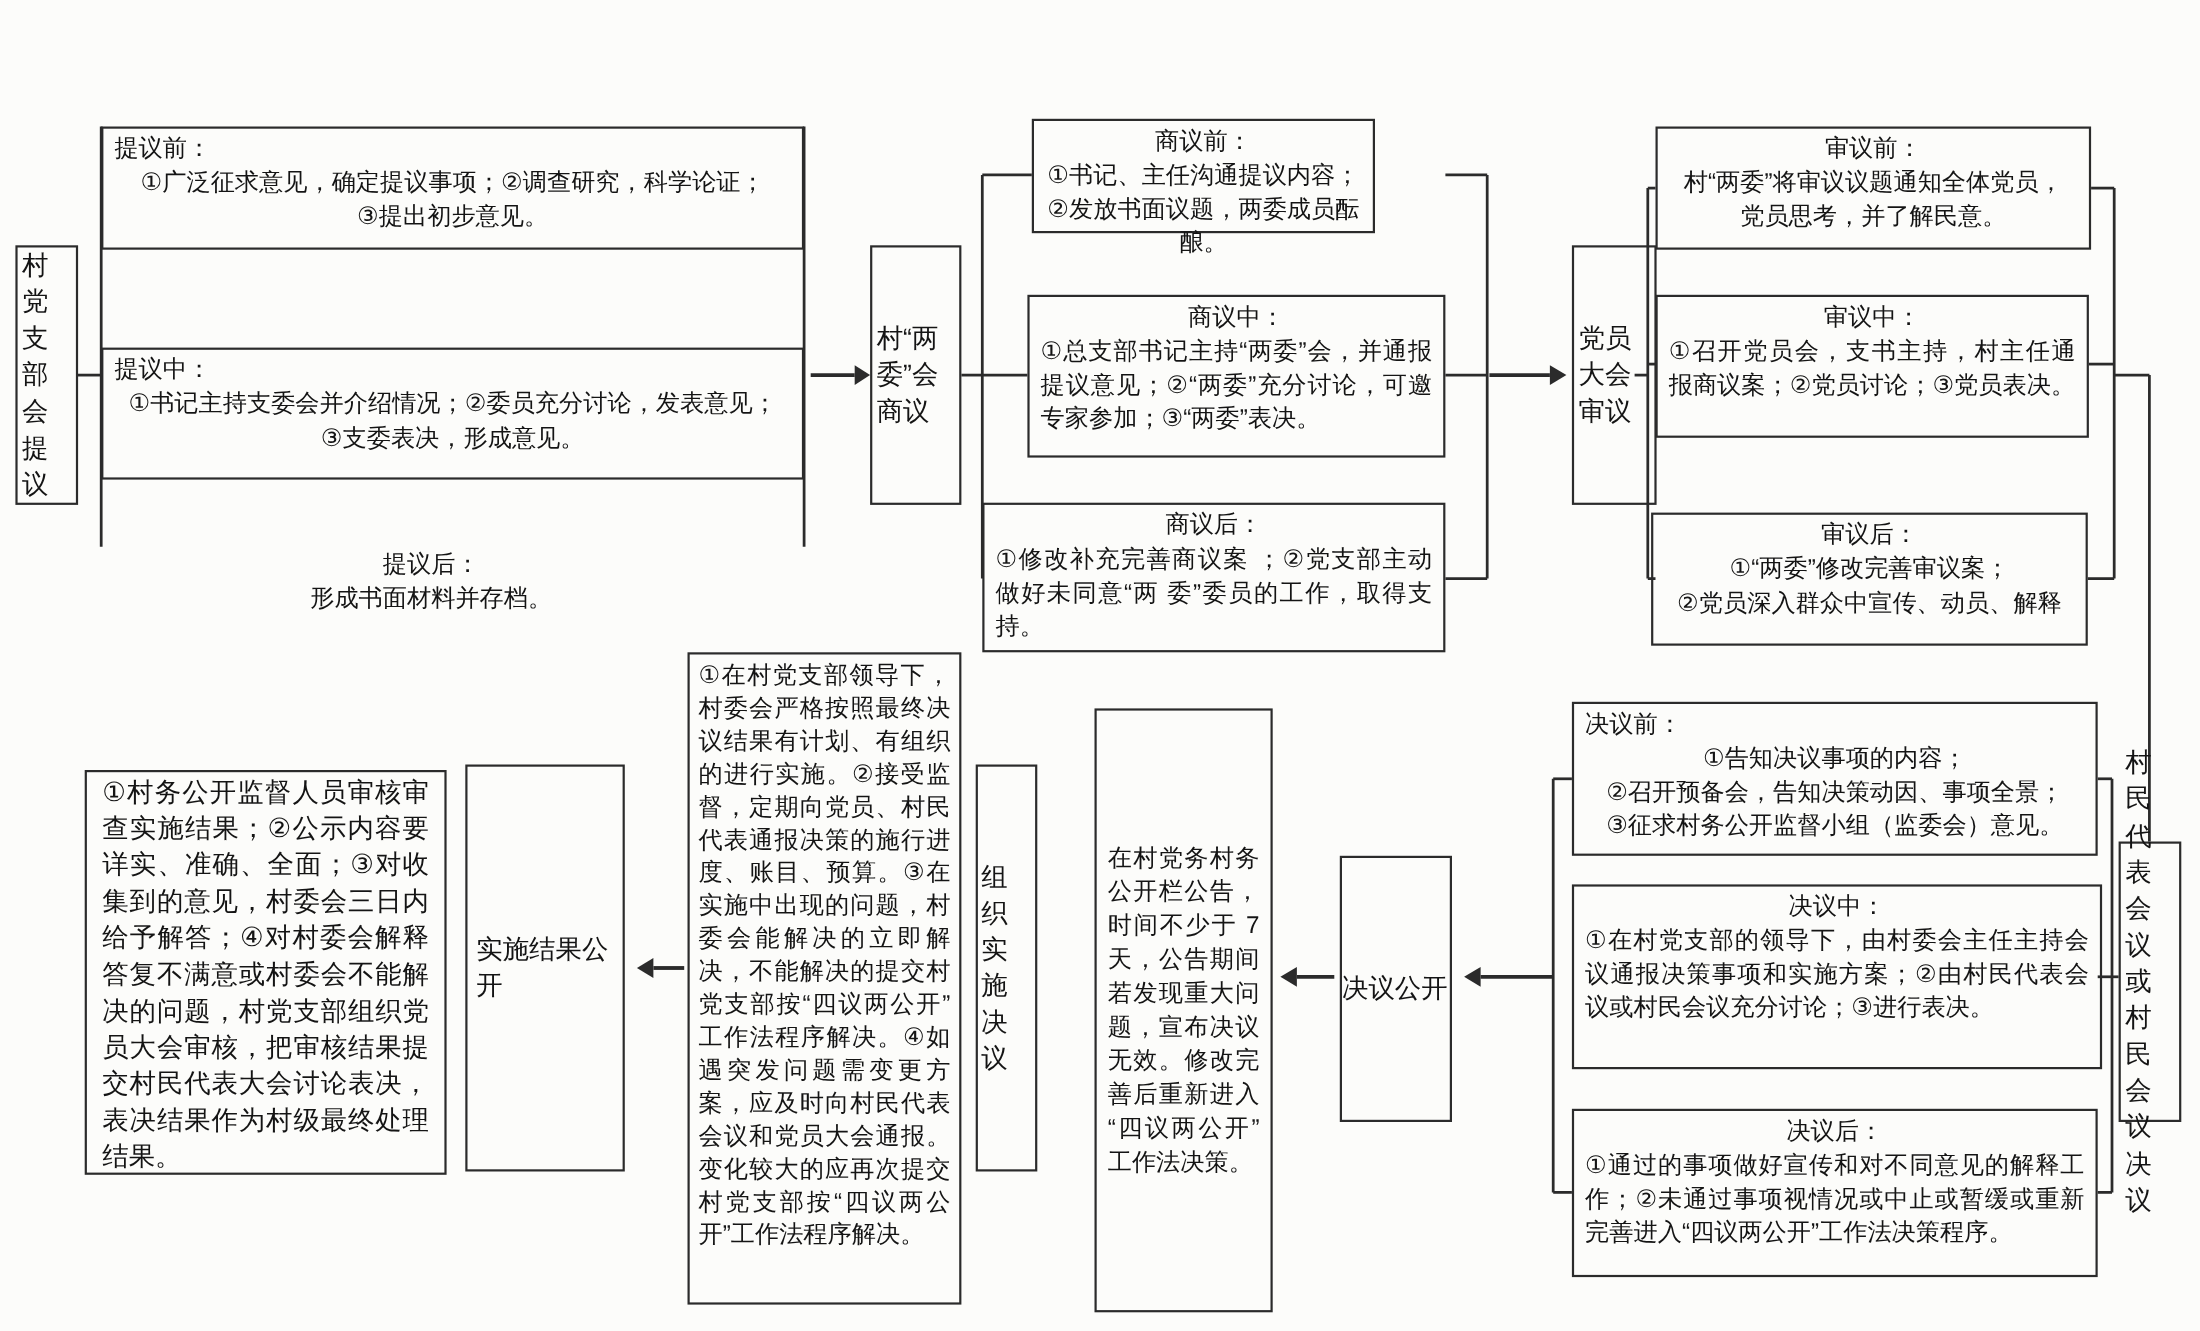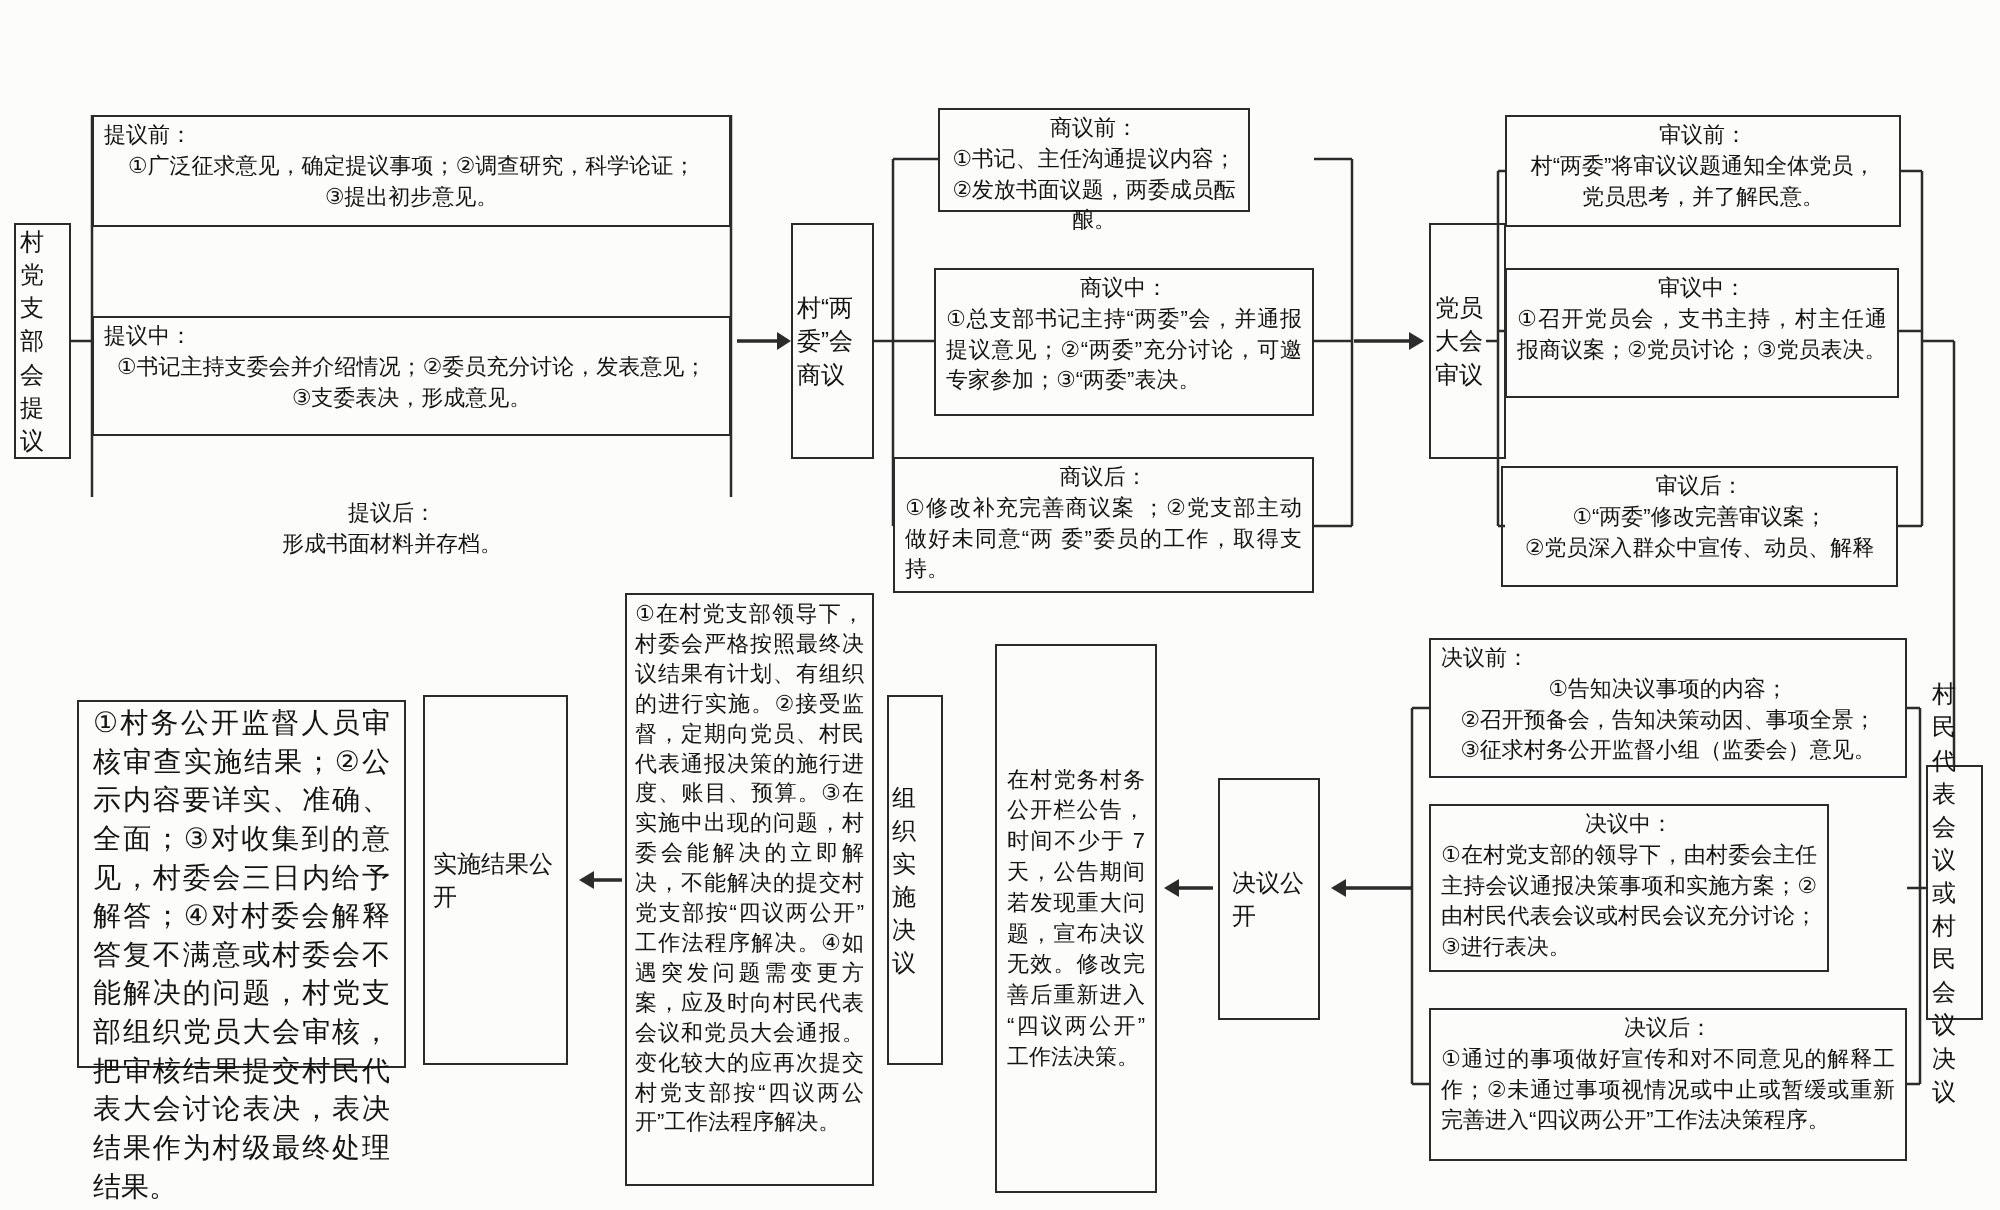--- a/index.html
+++ b/index.html
@@ -21,21 +21,21 @@
   .bl{text-align:center;}
   .blc{text-align:center;}
   .bb{text-align:justify;text-justify:inter-ideograph;}
   .vlabel{
     display:flex;align-items:center;justify-content:center;
     font-size:24px;line-height:1.38;padding:0 4px;
   }
   .vlabel .vtext{display:block;width:100%;text-align:left;}
   .vcenter{display:flex;flex-direction:column;justify-content:center;}
   .dense{font-size:22px;line-height:1.36;padding:4px 8px;}
-  .big24{font-size:28px;line-height:1.38;padding:2px 14px;}
+  .big24{font-size:24px;line-height:1.38;padding:2px 14px;}
 </style>
 </head>
 <body>
 
 <div class="canvas">
 
   <svg class="wires" width="2000" height="1210" viewBox="0 0 2000 1210">
     <g stroke="#2b2b2b" stroke-width="2.5" fill="none">
 
       <line x1="70" y1="341" x2="92" y2="341"></line>
@@ -153,35 +153,35 @@
     <div class="bl">②党员深入群众中宣传、动员、解释</div>
   </div>
 
   <div class="box" style="left:1429px;top:638px;width:478px;height:140px;">
     <div class="bt tl">决议前：</div>
     <div class="bl">①告知决议事项的内容；</div>
     <div class="bl">②召开预备会，告知决策动因、事项全景；</div>
     <div class="bl">③征求村务公开监督小组（监委会）意见。</div>
   </div>
 
-  <div class="box" style="left:1429px;top:804px;width:400px;height:168px;">
+  <div class="box" style="left:1429px;top:804px;width:482px;height:168px;">
     <div class="bt tc">决议中：</div>
     <div class="bb">①在村党支部的领导下，由村委会主任主持会议通报决策事项和实施方案；②由村民代表会议或村民会议充分讨论；③进行表决。</div>
   </div>
 
   <div class="box" style="left:1429px;top:1008px;width:478px;height:153px;">
     <div class="bt tc">决议后：</div>
     <div class="bb">①通过的事项做好宣传和对不同意见的解释工作；②未通过事项视情况或中止或暂缓或重新完善进入“四议两公开”工作法决策程序。</div>
   </div>
 
   <div class="box vlabel" style="left:1926px;top:765px;width:57px;height:255px;">
     <span class="vtext">村民代表会议或村民会议决议</span>
   </div>
 
-  <div class="box vlabel" style="left:1218px;top:778px;width:102px;height:242px;padding:0 12px;">
+  <div class="box vlabel" style="left:1218px;top:778px;width:102px;height:242px;padding:0 0;">
     <span class="vtext">决议公开</span>
   </div>
 
   <div class="box vcenter" style="left:995px;top:644px;width:162px;height:549px;padding:6px 10px;">
     <div class="bb">在村党务村务公开栏公告，时间不少于 7 天，公告期间若发现重大问题，宣布决议无效。修改完善后重新进入“四议两公开”工作法决策。</div>
   </div>
 
   <div class="box vlabel" style="left:887px;top:695px;width:56px;height:370px;padding:0 3px;">
     <span class="vtext">组织实施决议</span>
   </div>

